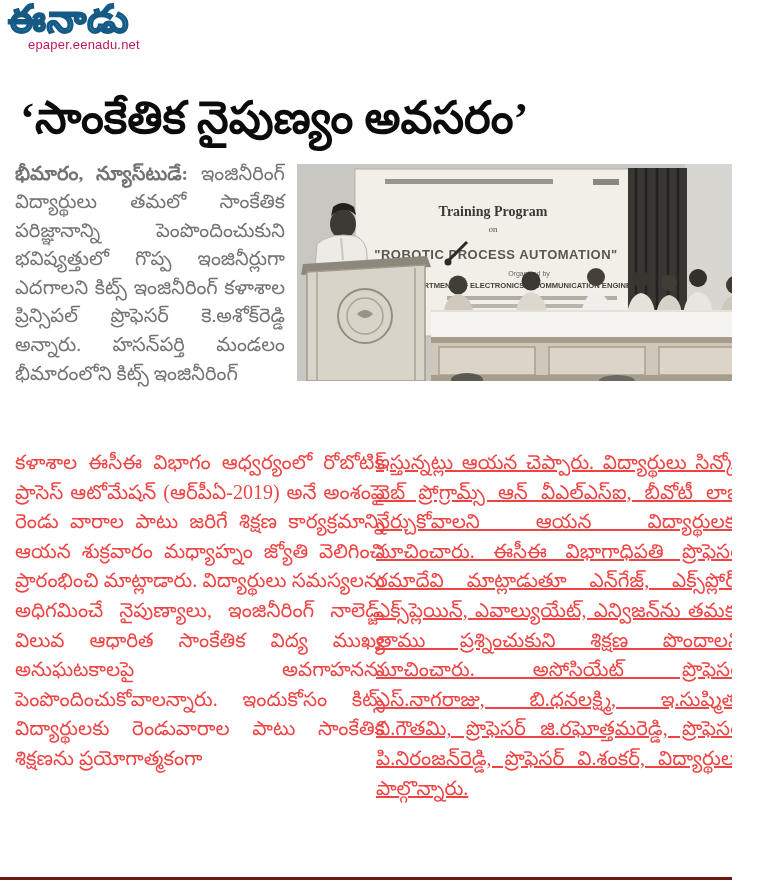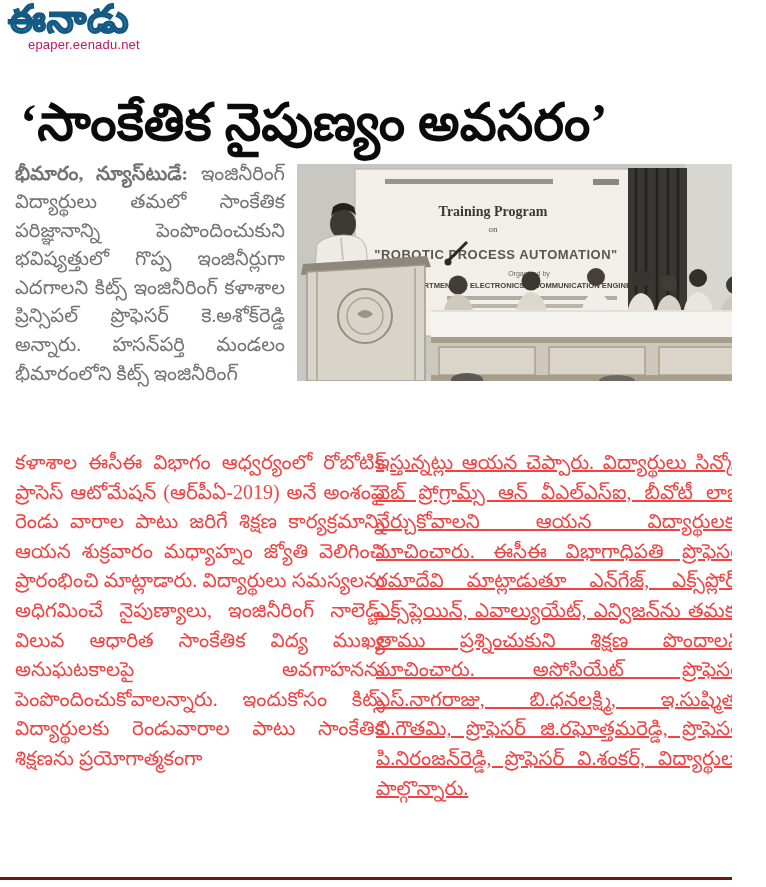--- a/index.html
+++ b/index.html
@@ -13,21 +13,21 @@
     font-family:"DejaVu Sans", sans-serif;font-weight:bold;font-size:38px;line-height:42px;
     color:#6cc2ec;-webkit-text-stroke:1.7px #145a85;letter-spacing:1px;
   }
   .site-url{
     font-family:"Liberation Sans", sans-serif;font-weight:normal;font-size:13px;
     color:#be185d;margin:-3px 0 0 20px;letter-spacing:0.2px;
   }
   
   .headline{
     position:absolute;left:20px;top:52px;width:726px;
-    font-size:52px;font-weight:bold;color:#0b0b0b;line-height:72px;
+    font-size:45px;font-weight:bold;color:#0b0b0b;line-height:72px;
     white-space:nowrap;letter-spacing:0px;
   }
   
   .intro-col{
     position:absolute;left:15px;top:140px;width:270px;
     font-size:19.5px;line-height:28.6px;color:#737373;
     text-align:justify;text-justify:inter-word;
   }
   .intro-col .dateline{font-weight:bold;}
   

